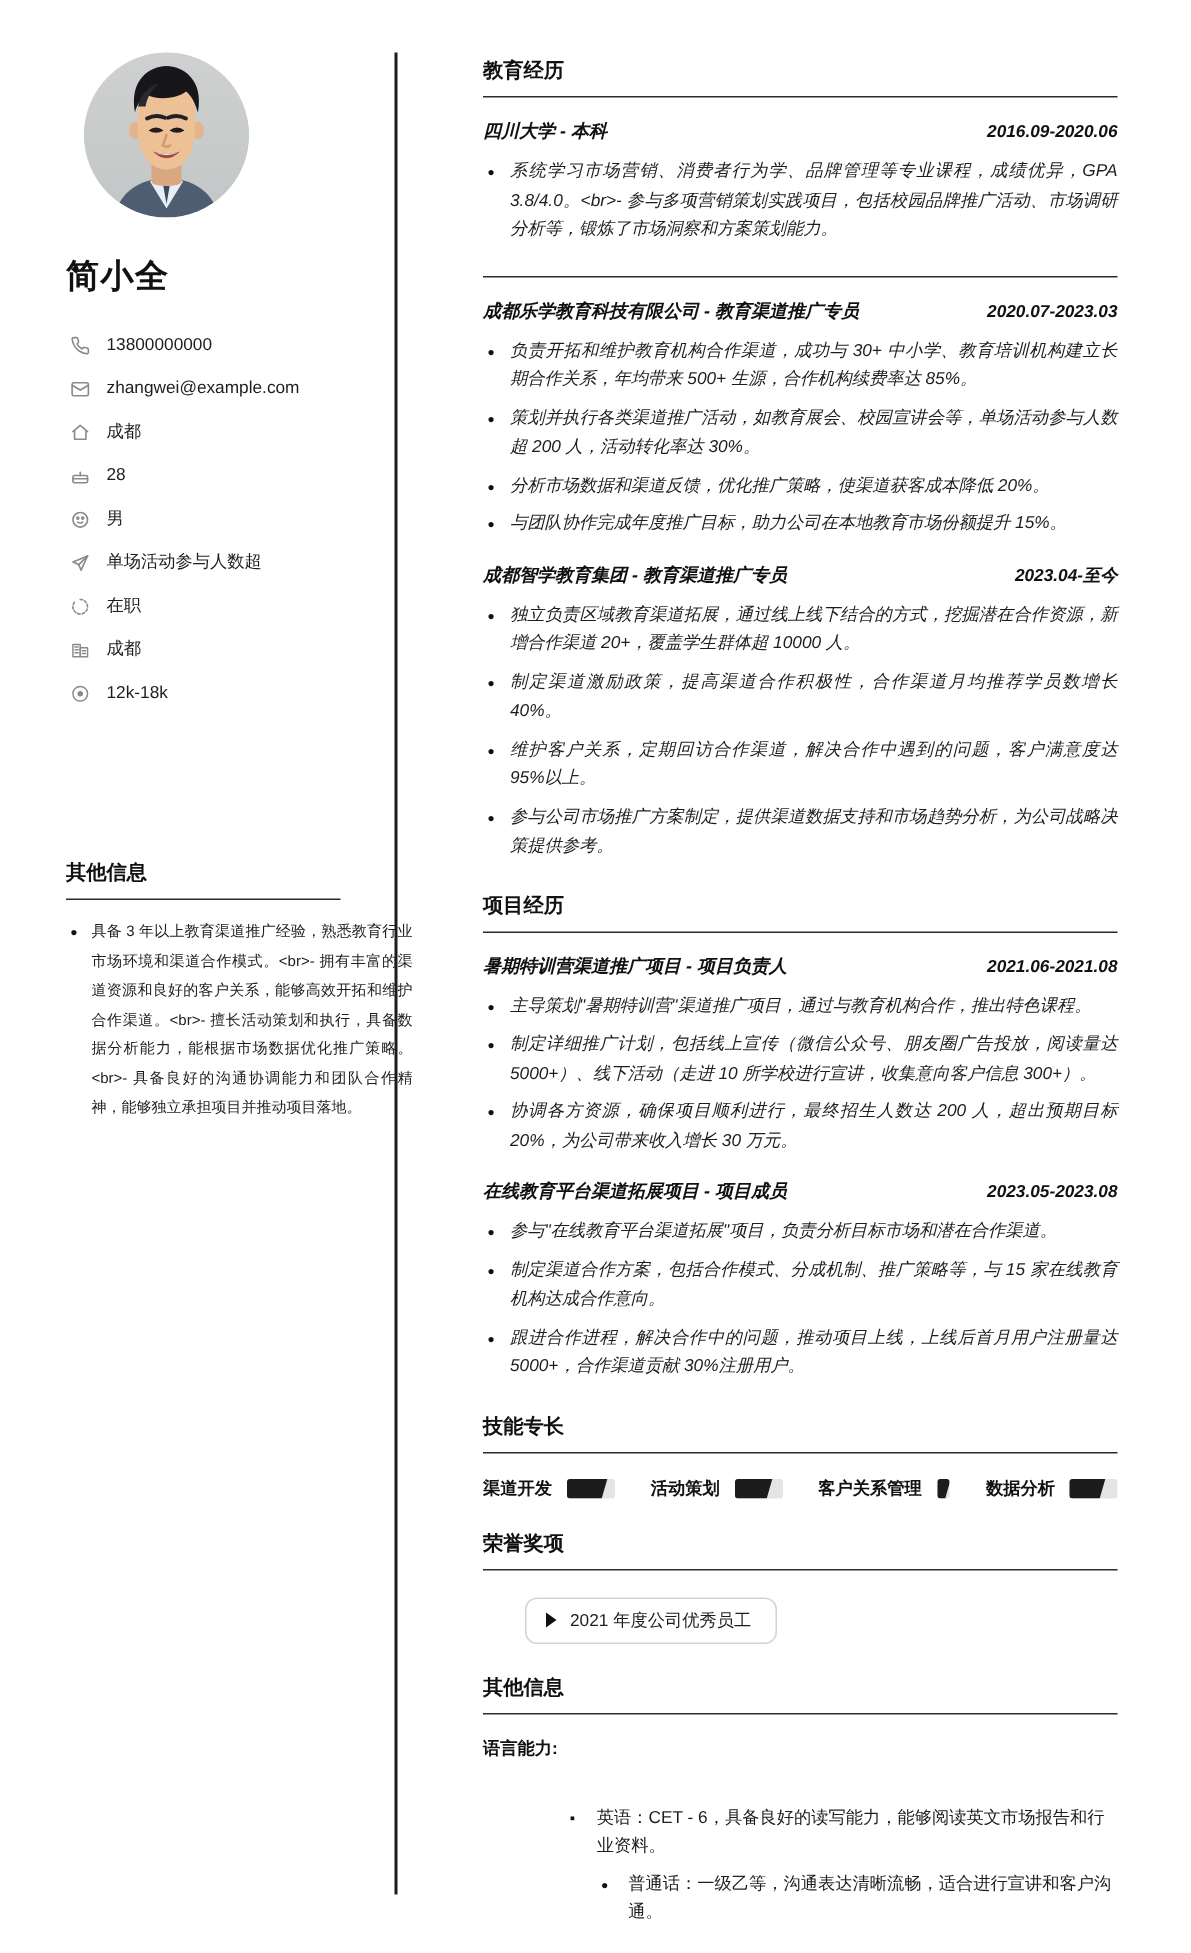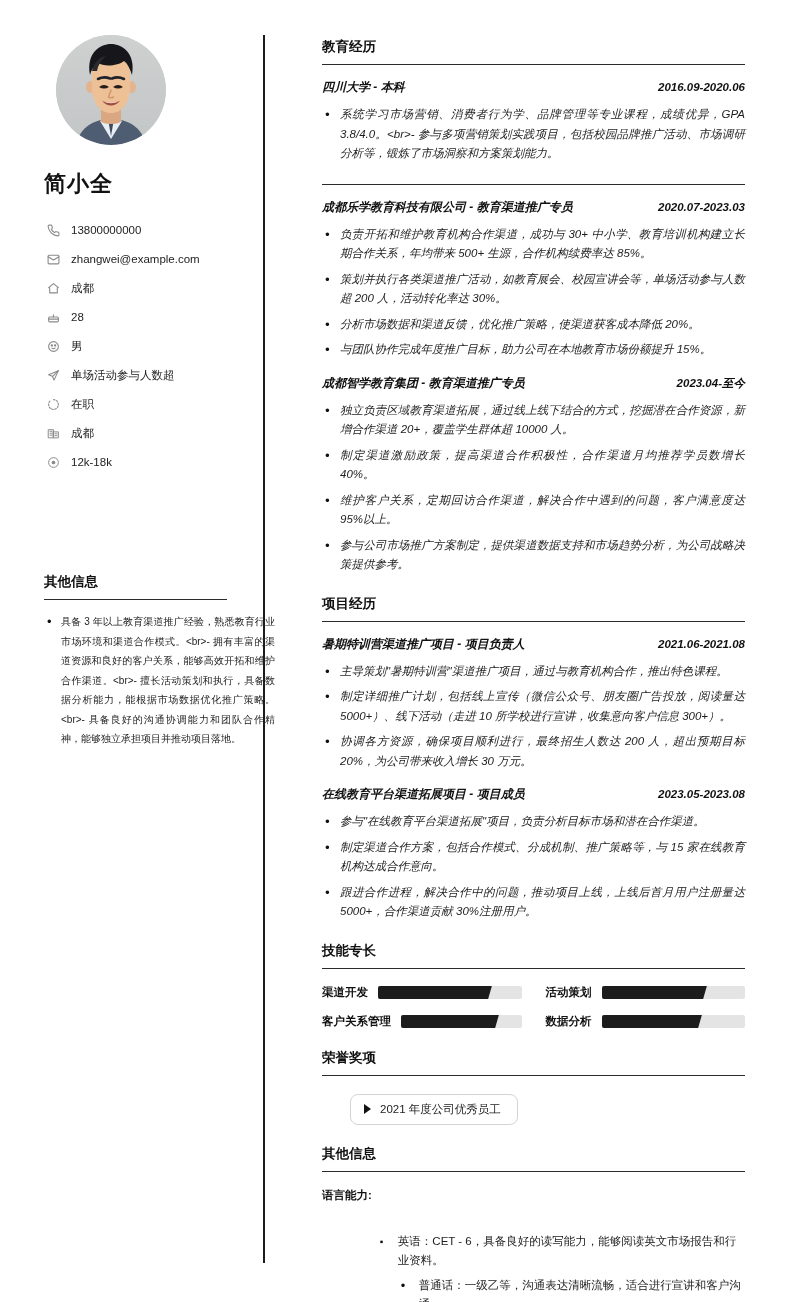--- a/index.html
+++ b/index.html
@@ -174,21 +174,21 @@
     left: 3px;
     top: 0;
     font-size: 13px;
     color: #111;
   }
   .bullet:last-child { margin-bottom: 0; }
 
   
   .skills-grid {
     display: grid;
-    grid-template-columns: 1fr 1fr;
+    grid-template-columns: 1fr 1fr 1fr 1fr;
     column-gap: 24px;
     row-gap: 14px;
     padding-top: 2px;
   }
   .skill-row {
     display: flex;
     align-items: center;
   }
   .skill-label {
     font-size: 11.5px;

